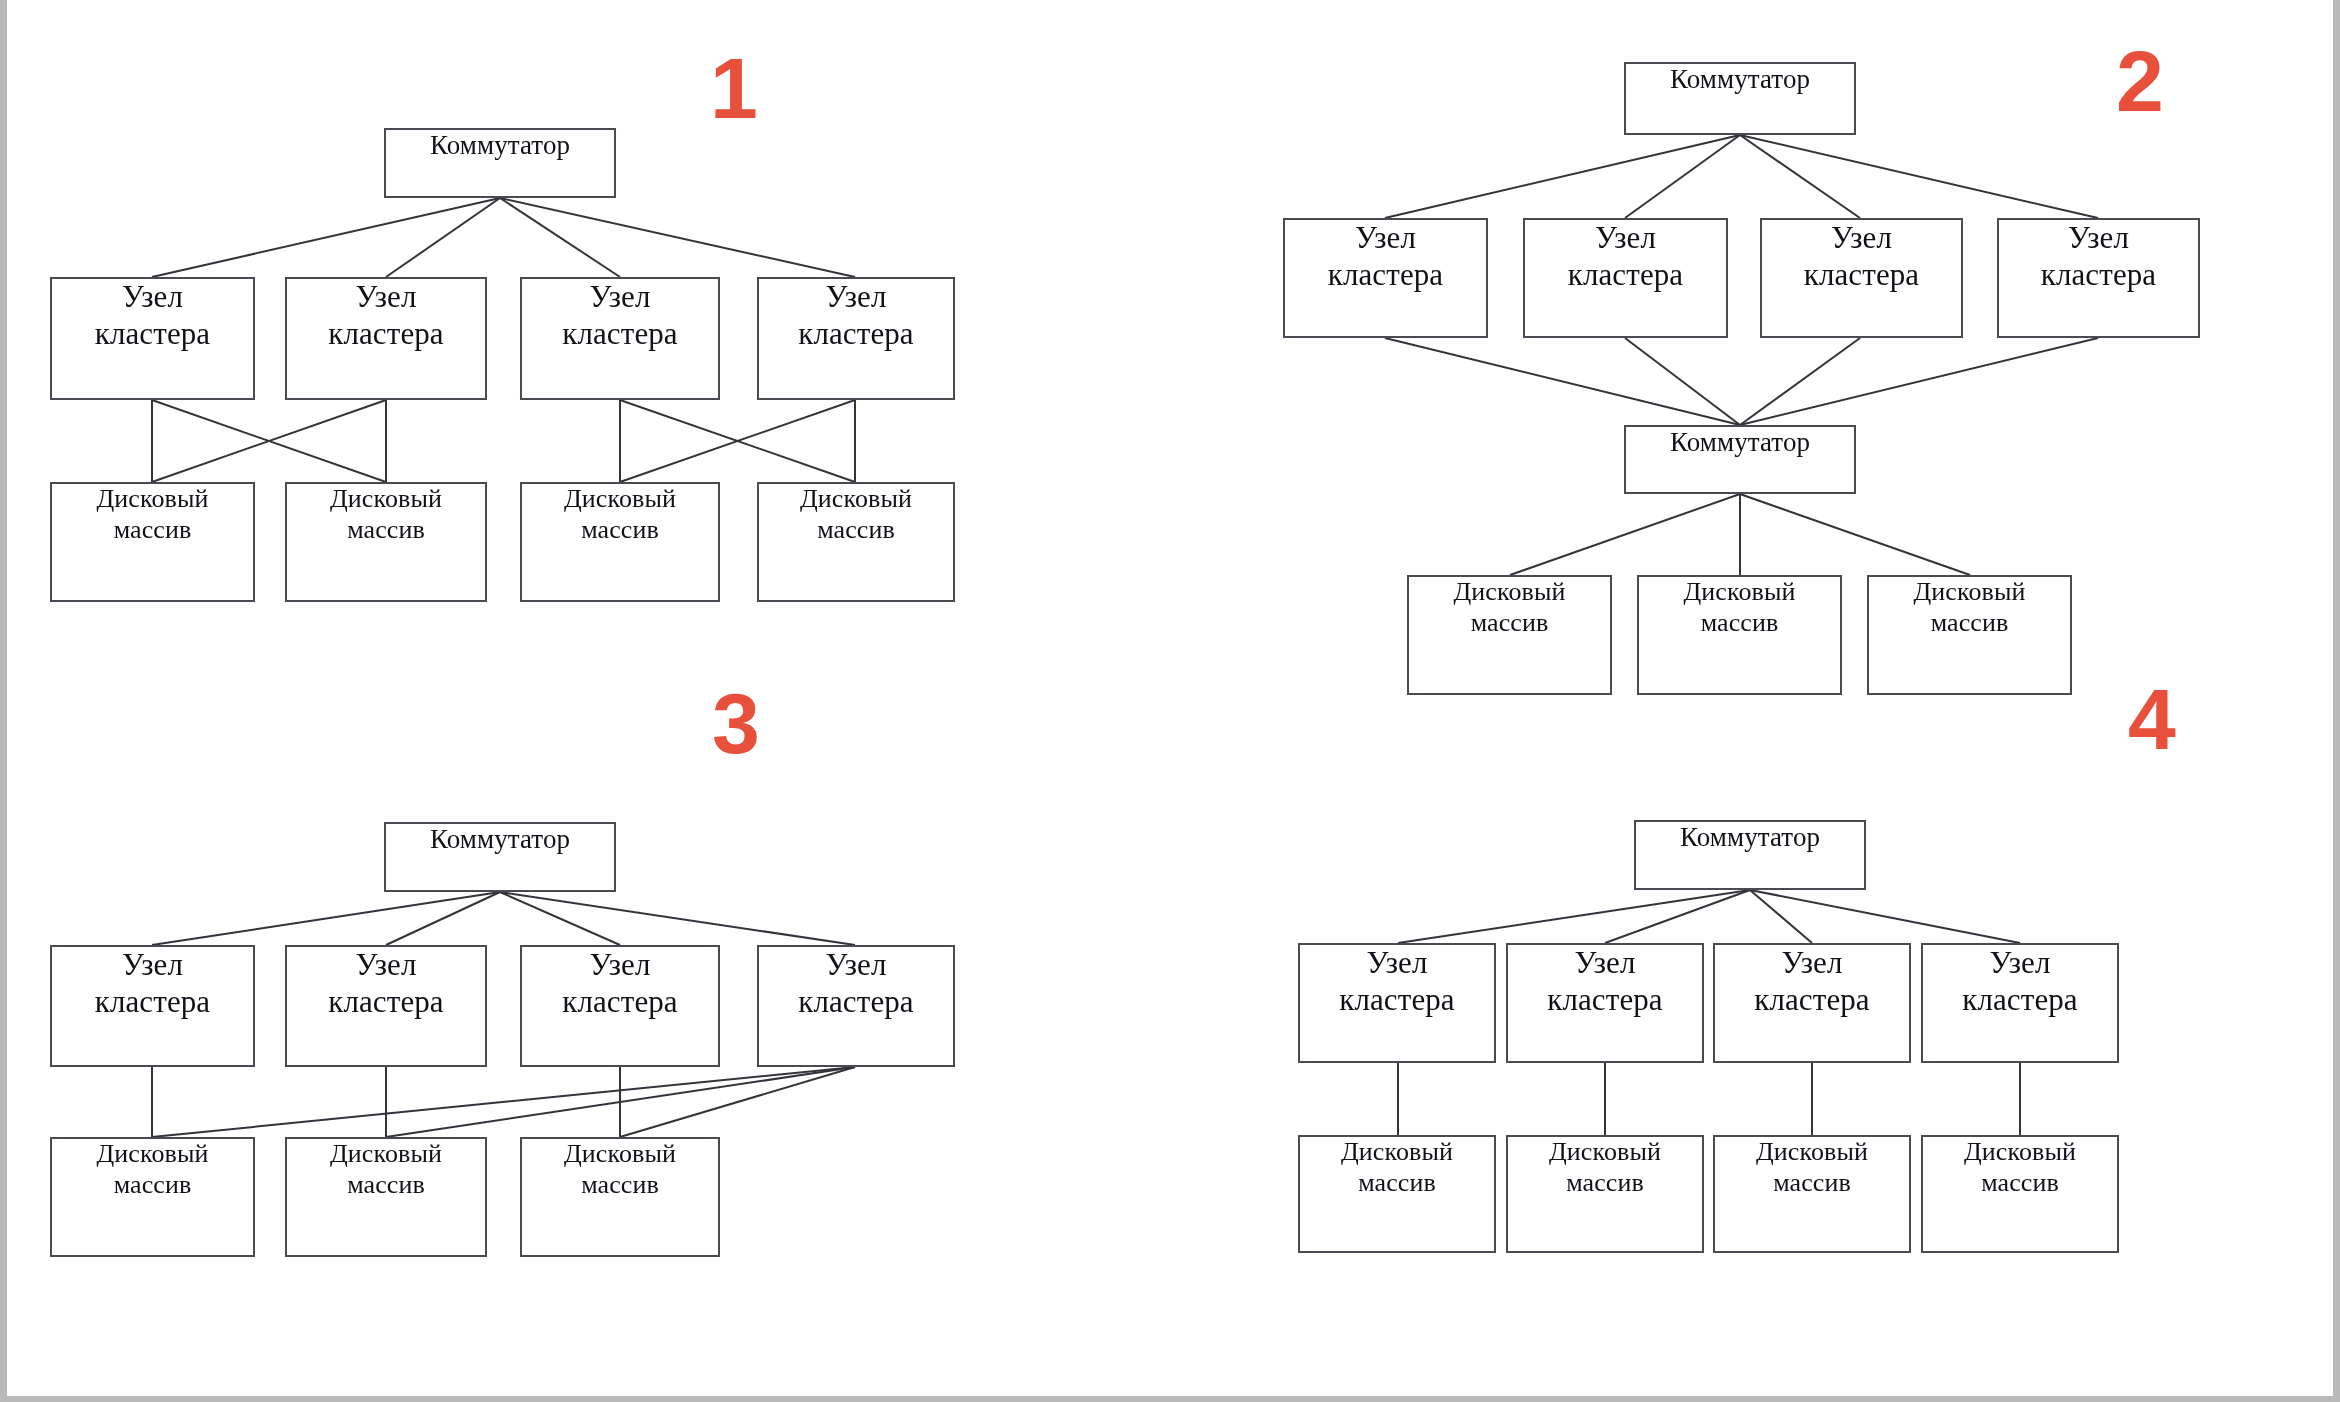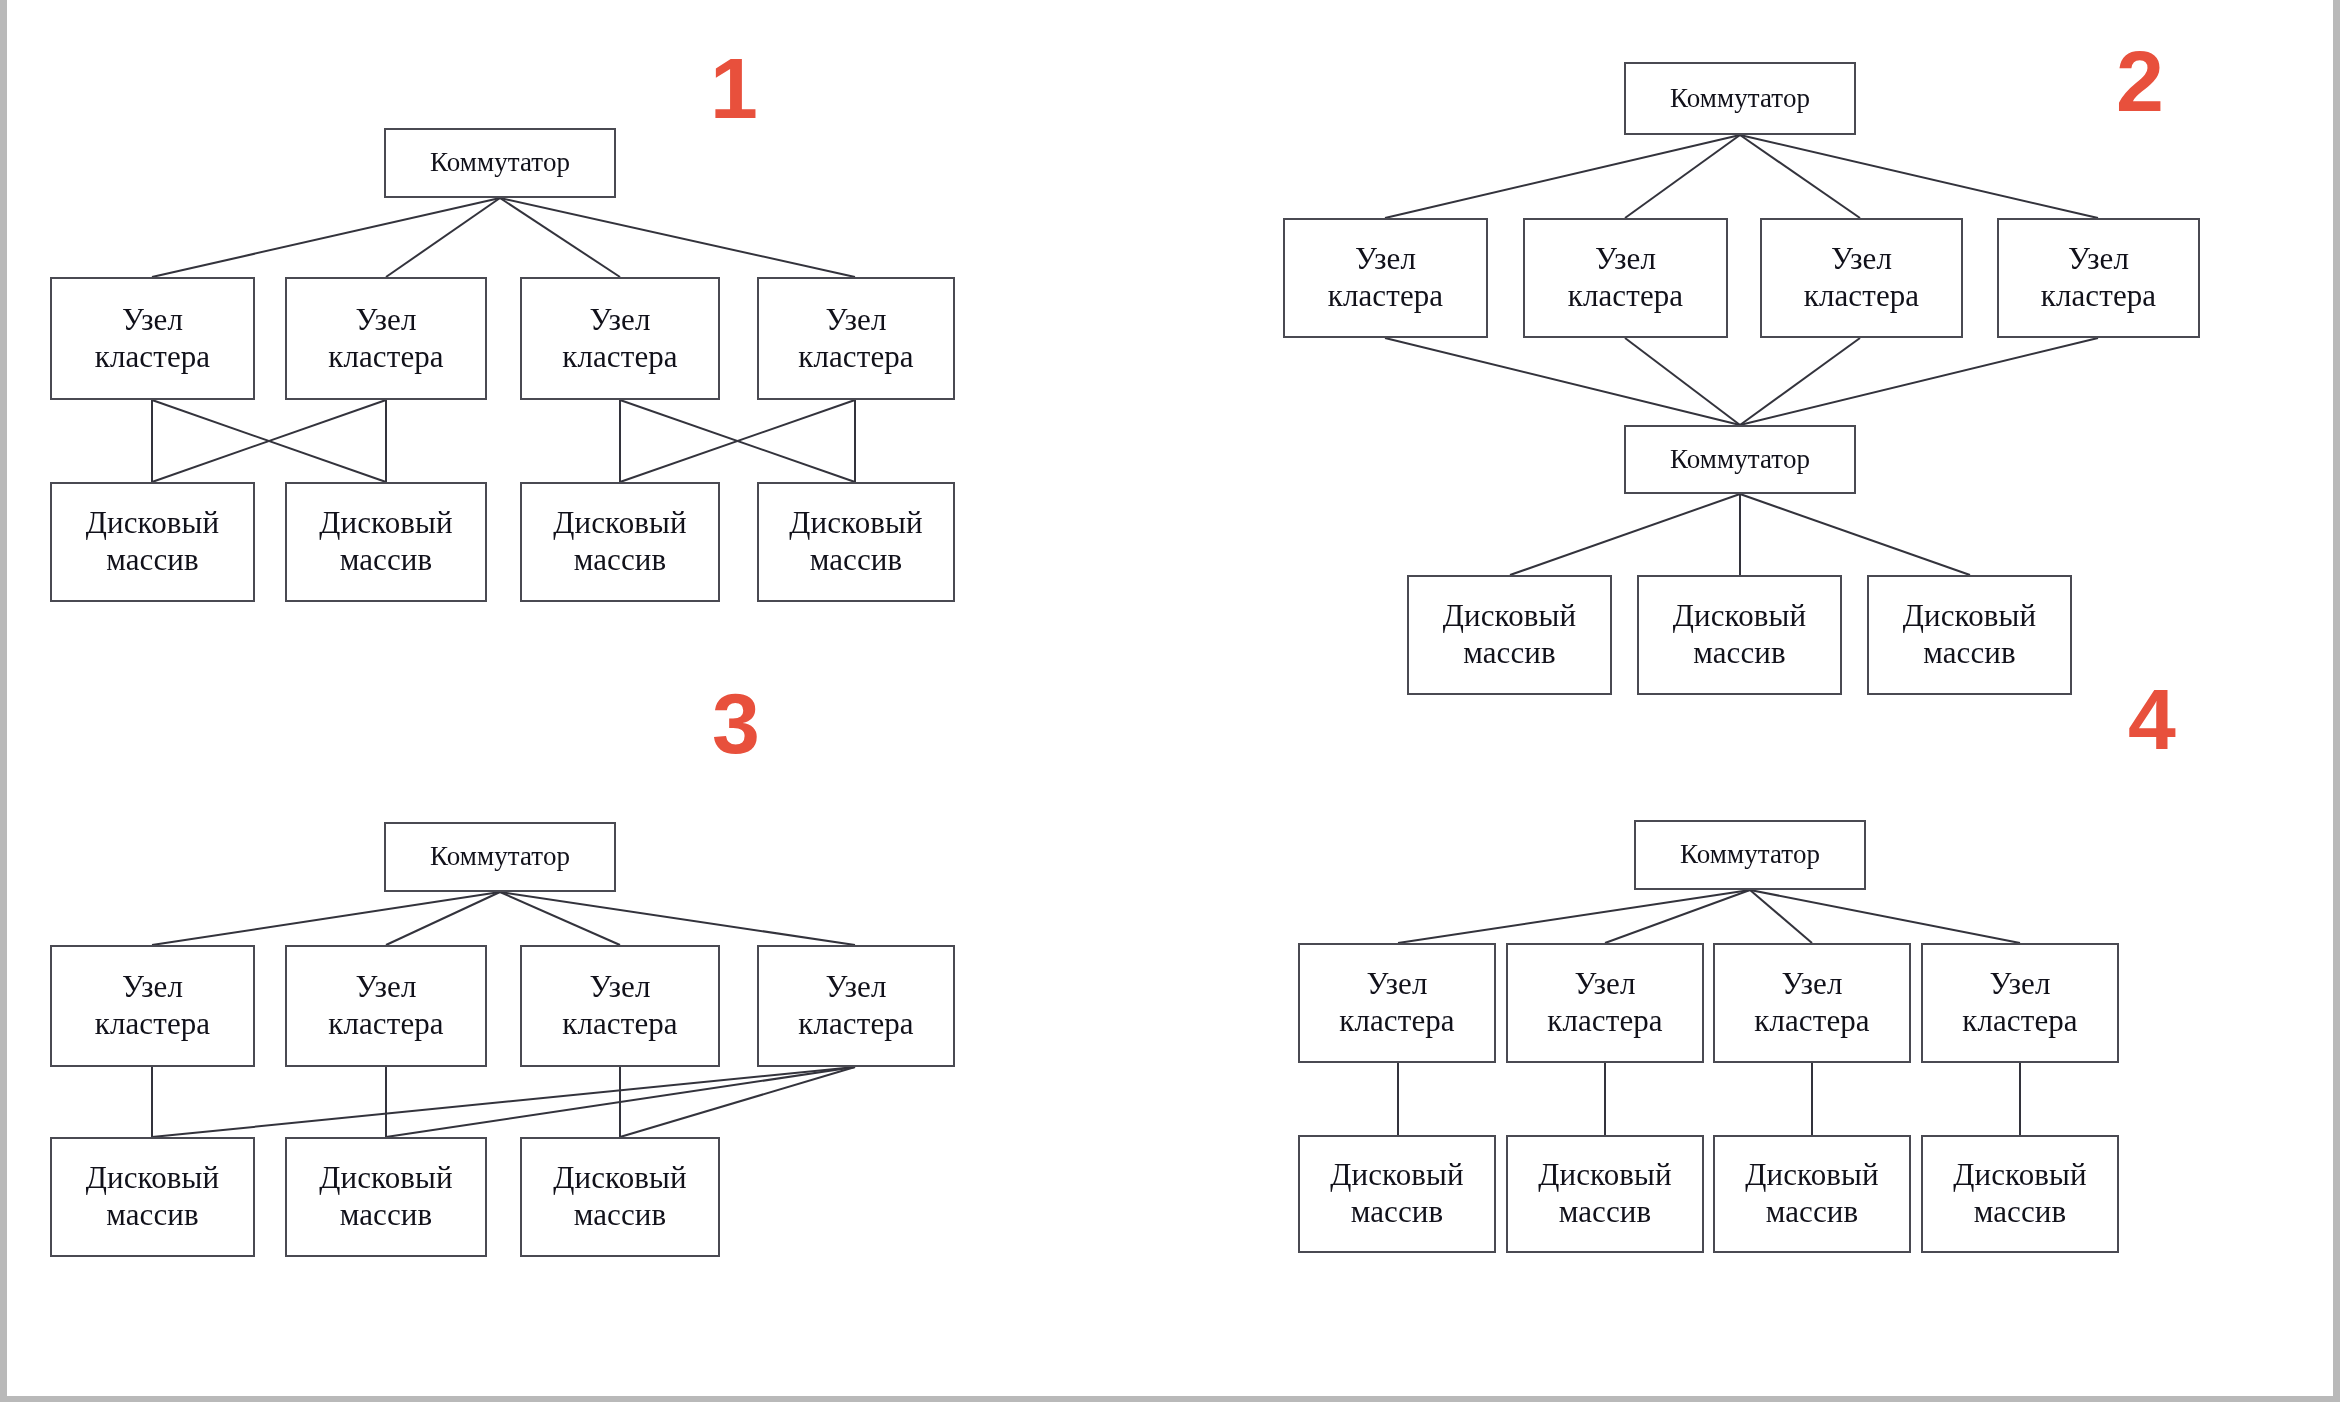--- a/index.html
+++ b/index.html
@@ -37,33 +37,32 @@
 
   
   .nodebox {
     position: absolute;
     box-sizing: border-box;
     border: 2px solid #4a4a52;
     background: #ffffff;
     display: flex;
     flex-direction: column;
     align-items: center;
-    justify-content: center;
     text-align: center;
     color: #11111a;
     line-height: 1.18;
     letter-spacing: 0.1px;
   }
   .nodebox .ln {
     display: block;
     white-space: nowrap;
   }
   .switch-box   { font-size: 27px; }
   .cluster-box  { font-size: 31px; }
-  .disk-box     { font-size: 31px; }
+  .disk-box     { font-size: 26px; }
 
   .numlabel {
     position: absolute;
     color: #e8503c;
     font-family: "Liberation Sans", "DejaVu Sans", sans-serif;
     font-size: 86px;
     font-weight: 600;
     line-height: 1;
     user-select: none;
   }

